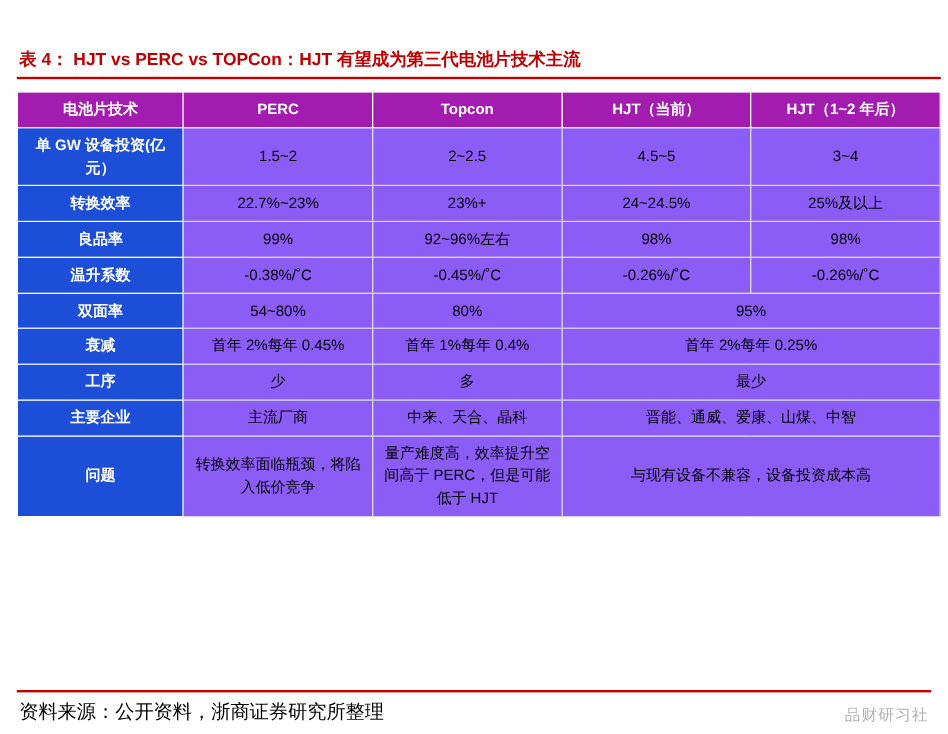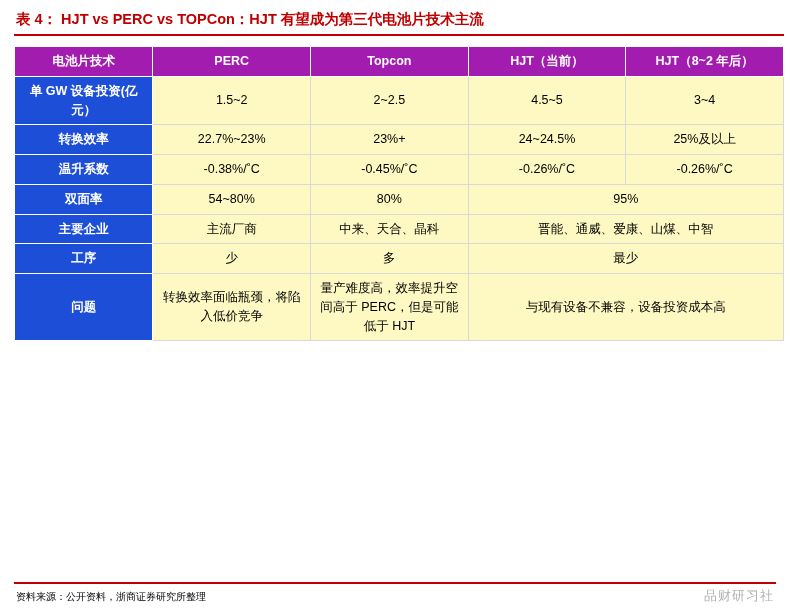--- a/index.html
+++ b/index.html
@@ -29,20 +29,21 @@
     color: #c00000;
     letter-spacing: 0px;
     padding-left: 2px;
   }
   .title-row .t-label {
     margin-right: 4px;
     white-space: nowrap;
   }
   .title-row .t-text {
     white-space: nowrap;
+    margin-top: 30px;
   }
   .title-rule {
     margin-top: 5px;
     height: 2px;
     background: #c00000;
     width: 100%;
   }
   table.main {
     margin-top: 10px;
     width: 100%;
@@ -67,21 +68,21 @@
   }
   td.rowhead {
     background: #1d4ed8;
     color: #ffffff;
     font-weight: bold;
     font-size: 12.5px;
     border: 1px solid #ffffff;
     padding: 6px 6px;
   }
   td.cell {
-    background: #fef9c3;
+    background: #8b5cf6;
     color: #000000;
     border-top: 1px solid #d9d9d9;
     border-bottom: 1px solid #d9d9d9;
     border-left: 1px solid #d9d9d9;
     border-right: 1px solid #d9d9d9;
   }
   tbody tr td.cell {
     border-color: #d9d9d9;
   }
   .col0 { width: 18.0%; }
@@ -96,21 +97,21 @@
     right: 14px;
     bottom: 8px;
   }
   .footer-rule {
     height: 2px;
     background: #c00000;
     width: 100%;
   }
   .footer-text {
     margin-top: 6px;
-    font-size: 10px;
+    font-size: 16px;
     color: #000000;
     padding-left: 2px;
   }
   .watermark {
     position: absolute;
     right: 16px;
     bottom: 7px;
     font-size: 13px;
     color: #b0b0b0;
     letter-spacing: 1px;
@@ -135,62 +136,75 @@
         <col class="col2">
         <col class="col3">
         <col class="col4">
     </colgroup>
     <thead>
       <tr>
         <th>电池片技术</th>
         <th>PERC</th>
         <th>Topcon</th>
         <th>HJT（当前）</th>
-        <th>HJT（8~2 年后）</th>
+        <th>HJT（1~2 年后）</th>
       </tr>
     </thead>
     <tbody>
       <tr>
         <td class="rowhead">单 GW 设备投资(亿元）</td>
         <td class="cell">1.5~2</td>
         <td class="cell">2~2.5</td>
         <td class="cell">4.5~5</td>
         <td class="cell">3~4</td>
       </tr>
       <tr>
         <td class="rowhead">转换效率</td>
         <td class="cell">22.7%~23%</td>
         <td class="cell">23%+</td>
         <td class="cell">24~24.5%</td>
         <td class="cell">25%及以上</td>
       </tr>
       <tr>
+        <td class="rowhead">良品率</td>
+        <td class="cell">99%</td>
+        <td class="cell">92~96%左右</td>
+        <td class="cell">98%</td>
+        <td class="cell">98%</td>
+      </tr>
+      <tr>
         <td class="rowhead">温升系数</td>
         <td class="cell">-0.38%/˚C</td>
         <td class="cell">-0.45%/˚C</td>
         <td class="cell">-0.26%/˚C</td>
         <td class="cell">-0.26%/˚C</td>
       </tr>
       <tr>
         <td class="rowhead">双面率</td>
         <td class="cell">54~80%</td>
         <td class="cell">80%</td>
         <td class="cell" colspan="2">95%</td>
       </tr>
       <tr>
+        <td class="rowhead">衰减</td>
+        <td class="cell">首年 2%每年 0.45%</td>
+        <td class="cell">首年 1%每年 0.4%</td>
+        <td class="cell" colspan="2">首年 2%每年 0.25%</td>
+      </tr>
+      <tr>
+        <td class="rowhead">工序</td>
+        <td class="cell">少</td>
+        <td class="cell">多</td>
+        <td class="cell" colspan="2">最少</td>
+      </tr>
+      <tr>
         <td class="rowhead">主要企业</td>
         <td class="cell">主流厂商</td>
         <td class="cell">中来、天合、晶科</td>
         <td class="cell" colspan="2">晋能、通威、爱康、山煤、中智</td>
-      </tr>
-      <tr>
-        <td class="rowhead">工序</td>
-        <td class="cell">少</td>
-        <td class="cell">多</td>
-        <td class="cell" colspan="2">最少</td>
       </tr>
       <tr>
         <td class="rowhead">问题</td>
         <td class="cell">转换效率面临瓶颈，将陷入低价竞争</td>
         <td class="cell">量产难度高，效率提升空间高于 PERC，但是可能低于 HJT</td>
         <td class="cell" colspan="2">与现有设备不兼容，设备投资成本高</td>
       </tr>
     </tbody>
   </table>
 

